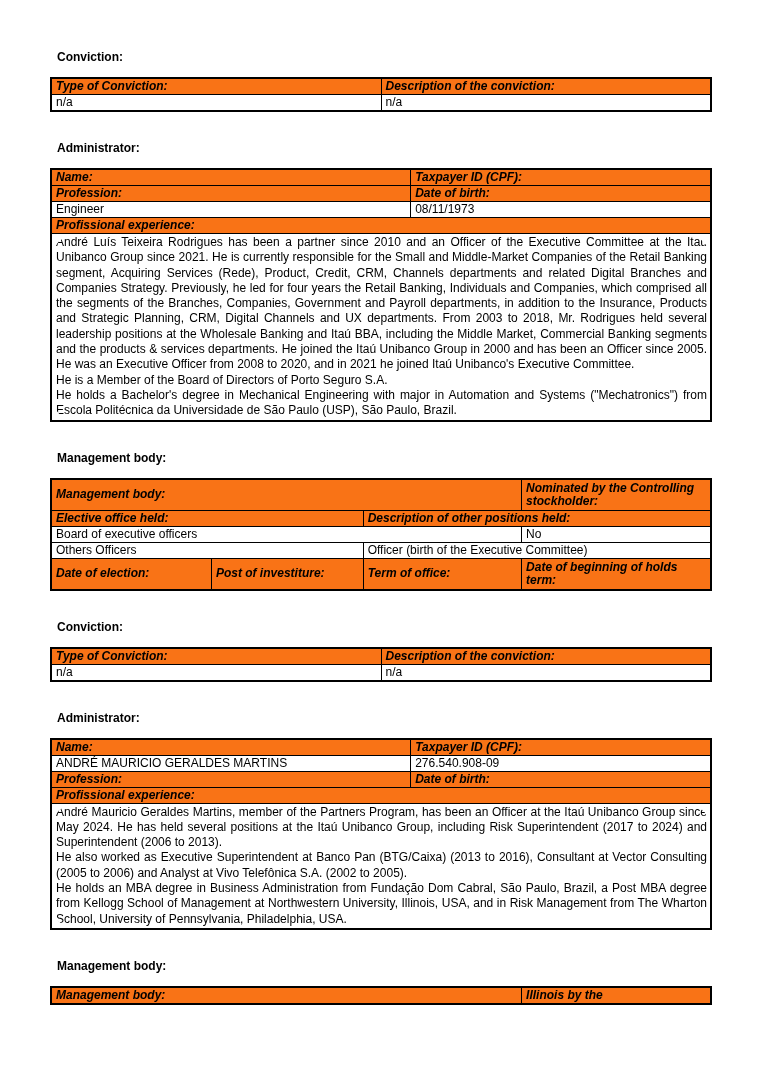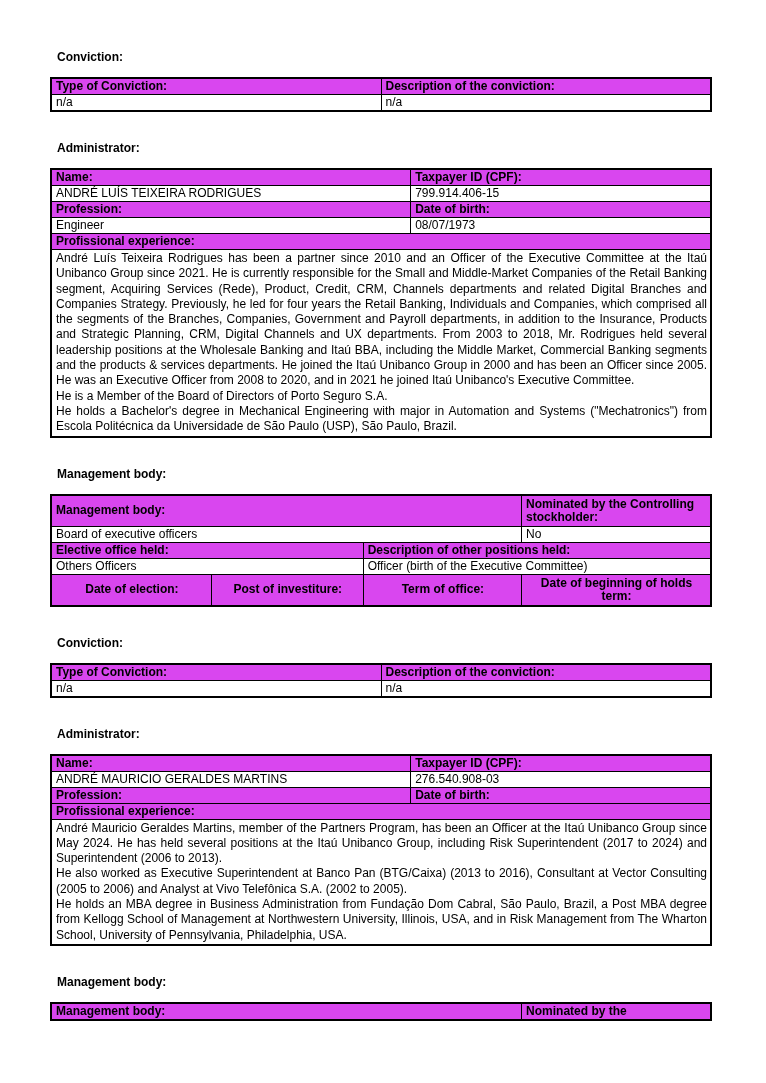--- a/index.html
+++ b/index.html
@@ -20,24 +20,24 @@
     width:100%; border-collapse:collapse;
     border:2px solid #000; table-layout:fixed;
   }
   table.doc td {
     border:1px solid #000;
     font-size:12px; line-height:13px;
     padding:1px 3px 1px 4px;
     height:13px; vertical-align:middle;
     overflow:hidden; word-wrap:break-word;
   }
-  td.hdr { background:#d946ef; font-weight:bold; }
-  td.ctr { text-align:center; }
+  td.hdr { background:#f97316; font-weight:bold;font-style:italic; }
+  td.ctr { }
   tr.r2l td { height:28px; }
-  td.para { padding:2px 5px 3px 5px; height:auto; }
+  td.para { padding:2px 5px 3px 5px; height:auto;border-radius:24px; }
   td.para p { margin:0; text-align:justify; line-height:15.3px; font-size:12px; }
 </style>
 </head>
 <body>
 
 <div class="page">
 
   <div class="sec-heading">Conviction:</div>
   <table class="doc">
     <colgroup>
@@ -61,30 +61,26 @@
     <colgroup>
         <col style="width:54.5%">
         <col style="width:45.5%">
       </colgroup>
     <tbody>
         <tr>
       <td class="hdr">Name:</td>
       <td class="hdr">Taxpayer ID (CPF):</td>
     </tr>
     <tr>
-      <td>ANDRÉ LUÍS TEIXEIRA RODRIGUES</td>
-      <td>799.914.406-15</td>
-    </tr>
-    <tr>
       <td class="hdr">Profession:</td>
       <td class="hdr">Date of birth:</td>
     </tr>
     <tr>
       <td>Engineer</td>
-      <td>08/07/1973</td>
+      <td>08/11/1973</td>
     </tr>
     <tr>
       <td class="hdr" colspan="2">Profissional experience:</td>
     </tr>
     <tr>
       <td class="para" colspan="2">
         <p>André Luís Teixeira Rodrigues has been a partner since 2010 and an Officer of the Executive Committee at the Itaú Unibanco Group since 2021. He is currently responsible for the Small and Middle-Market Companies of the Retail Banking segment, Acquiring Services (Rede), Product, Credit, CRM, Channels departments and related Digital Branches and Companies Strategy. Previously, he led for four years the Retail Banking, Individuals and Companies, which comprised all the segments of the Branches, Companies, Government and Payroll departments, in addition to the Insurance, Products and Strategic Planning, CRM, Digital Channels and UX departments. From 2003 to 2018, Mr. Rodrigues held several leadership positions at the Wholesale Banking and Itaú BBA, including the Middle Market, Commercial Banking segments and the products &amp; services departments. He joined the Itaú Unibanco Group in 2000 and has been an Officer since 2005. He was an Executive Officer from 2008 to 2020, and in 2021 he joined Itaú Unibanco's Executive Committee.</p>
         <p>He is a Member of the Board of Directors of Porto Seguro S.A.</p>
         <p>He holds a Bachelor's degree in Mechanical Engineering with major in Automation and Systems ("Mechatronics") from Escola Politécnica da Universidade de São Paulo (USP), São Paulo, Brazil.</p>
       </td>
@@ -99,26 +95,26 @@
         <col style="width:23%">
         <col style="width:24%">
         <col style="width:28.7%">
       </colgroup>
     <tbody>
         <tr class="r2l">
       <td class="hdr" colspan="3">Management body:</td>
       <td class="hdr">Nominated by the Controlling stockholder:</td>
     </tr>
     <tr>
+      <td class="hdr" colspan="2">Elective office held:</td>
+      <td class="hdr" colspan="2">Description of other positions held:</td>
+    </tr>
+    <tr>
       <td colspan="3">Board of executive officers</td>
       <td>No</td>
-    </tr>
-    <tr>
-      <td class="hdr" colspan="2">Elective office held:</td>
-      <td class="hdr" colspan="2">Description of other positions held:</td>
     </tr>
     <tr>
       <td colspan="2">Others Officers</td>
       <td colspan="2">Officer (birth of the Executive Committee)</td>
     </tr>
     <tr class="r2l">
       <td class="hdr ctr">Date of election:</td>
       <td class="hdr ctr">Post of investiture:</td>
       <td class="hdr ctr">Term of office:</td>
       <td class="hdr ctr">Date of beginning of holds term:</td>
@@ -150,21 +146,21 @@
         <col style="width:54.5%">
         <col style="width:45.5%">
       </colgroup>
     <tbody>
         <tr>
       <td class="hdr">Name:</td>
       <td class="hdr">Taxpayer ID (CPF):</td>
     </tr>
     <tr>
       <td>ANDRÉ MAURICIO GERALDES MARTINS</td>
-      <td>276.540.908-03</td>
+      <td>276.540.908-09</td>
     </tr>
     <tr>
       <td class="hdr">Profession:</td>
       <td class="hdr">Date of birth:</td>
     </tr>
     <tr>
       <td class="hdr" colspan="2">Profissional experience:</td>
     </tr>
     <tr>
       <td class="para" colspan="2">
@@ -178,18 +174,18 @@
 
   <div class="sec-heading gap-top">Management body:</div>
   <table class="doc">
     <colgroup>
         <col style="width:71.3%">
         <col style="width:28.7%">
       </colgroup>
     <tbody>
         <tr>
       <td class="hdr">Management body:</td>
-      <td class="hdr">Nominated by the</td>
+      <td class="hdr">Illinois by the</td>
     </tr>
   </tbody>
     </table>
 
 </div>
 
 </body></html>

